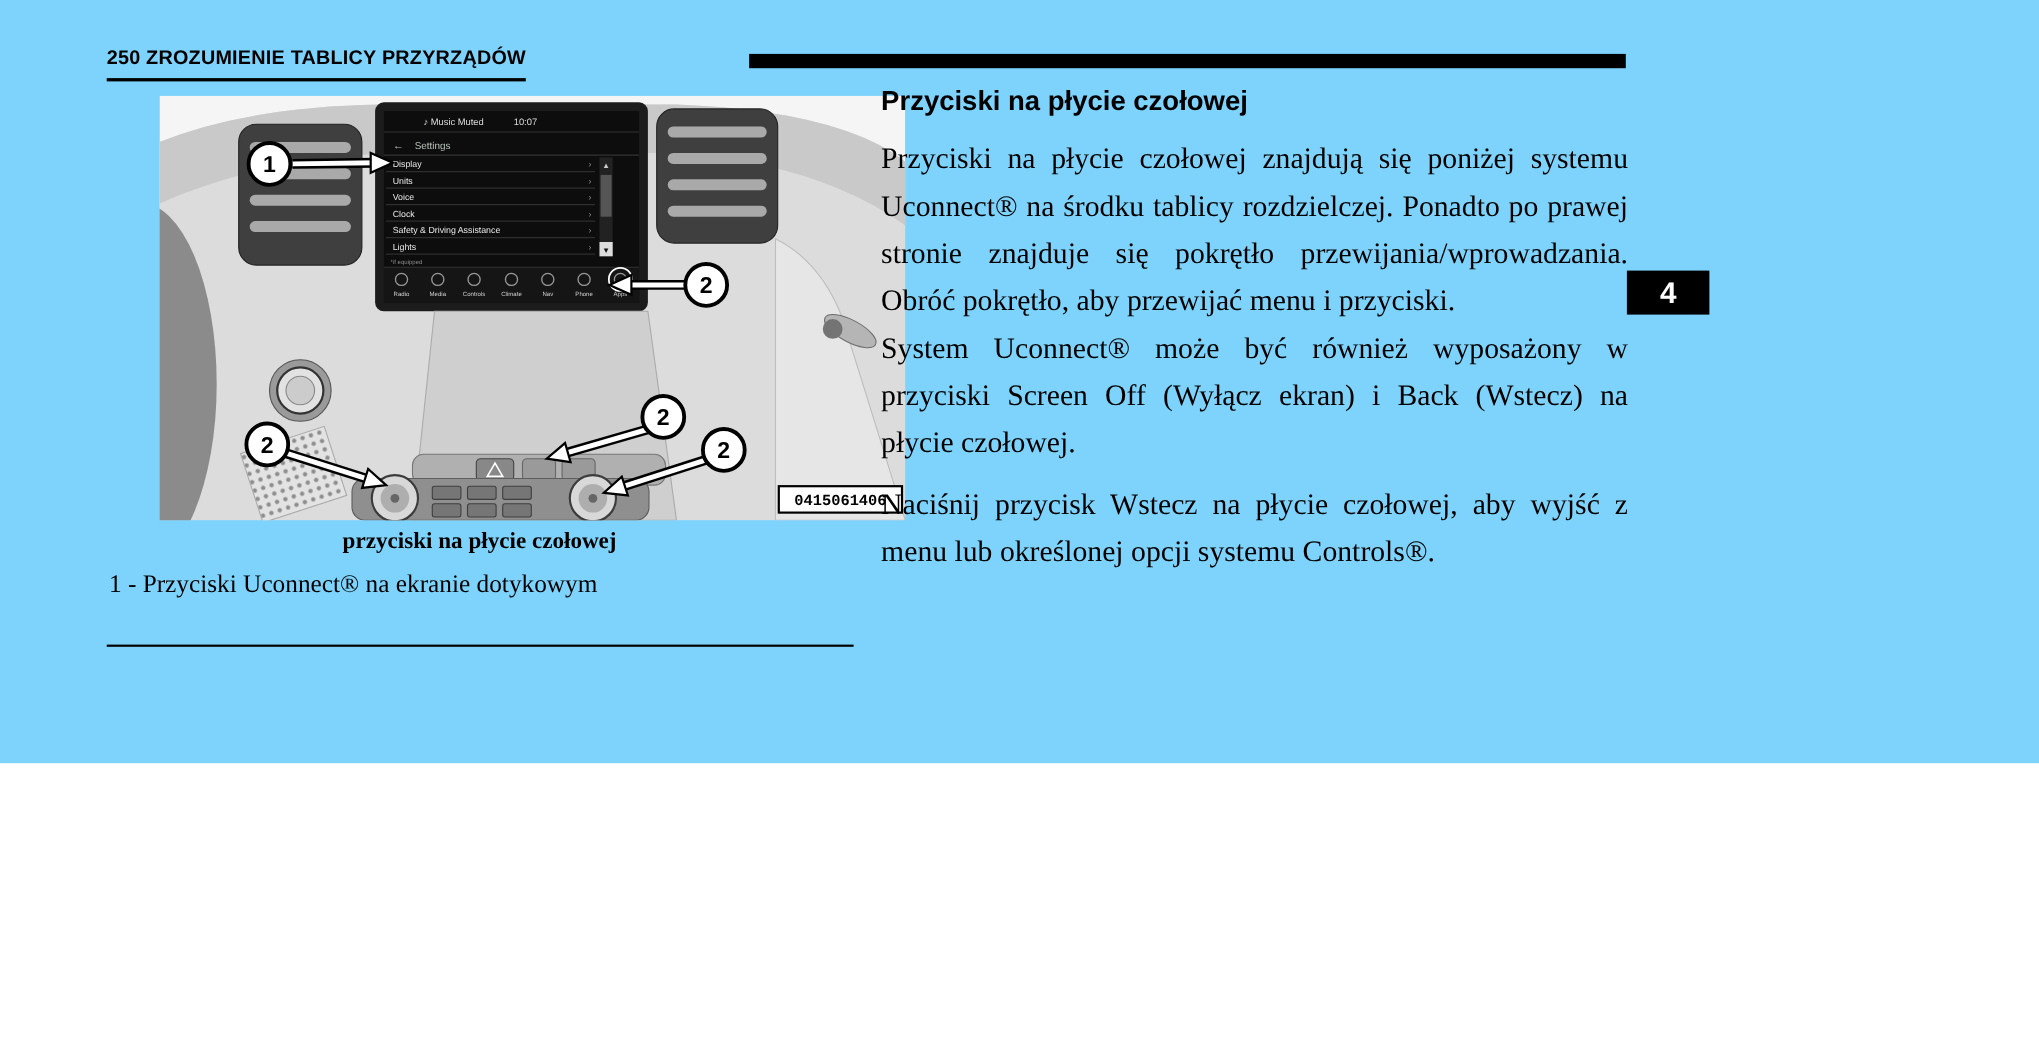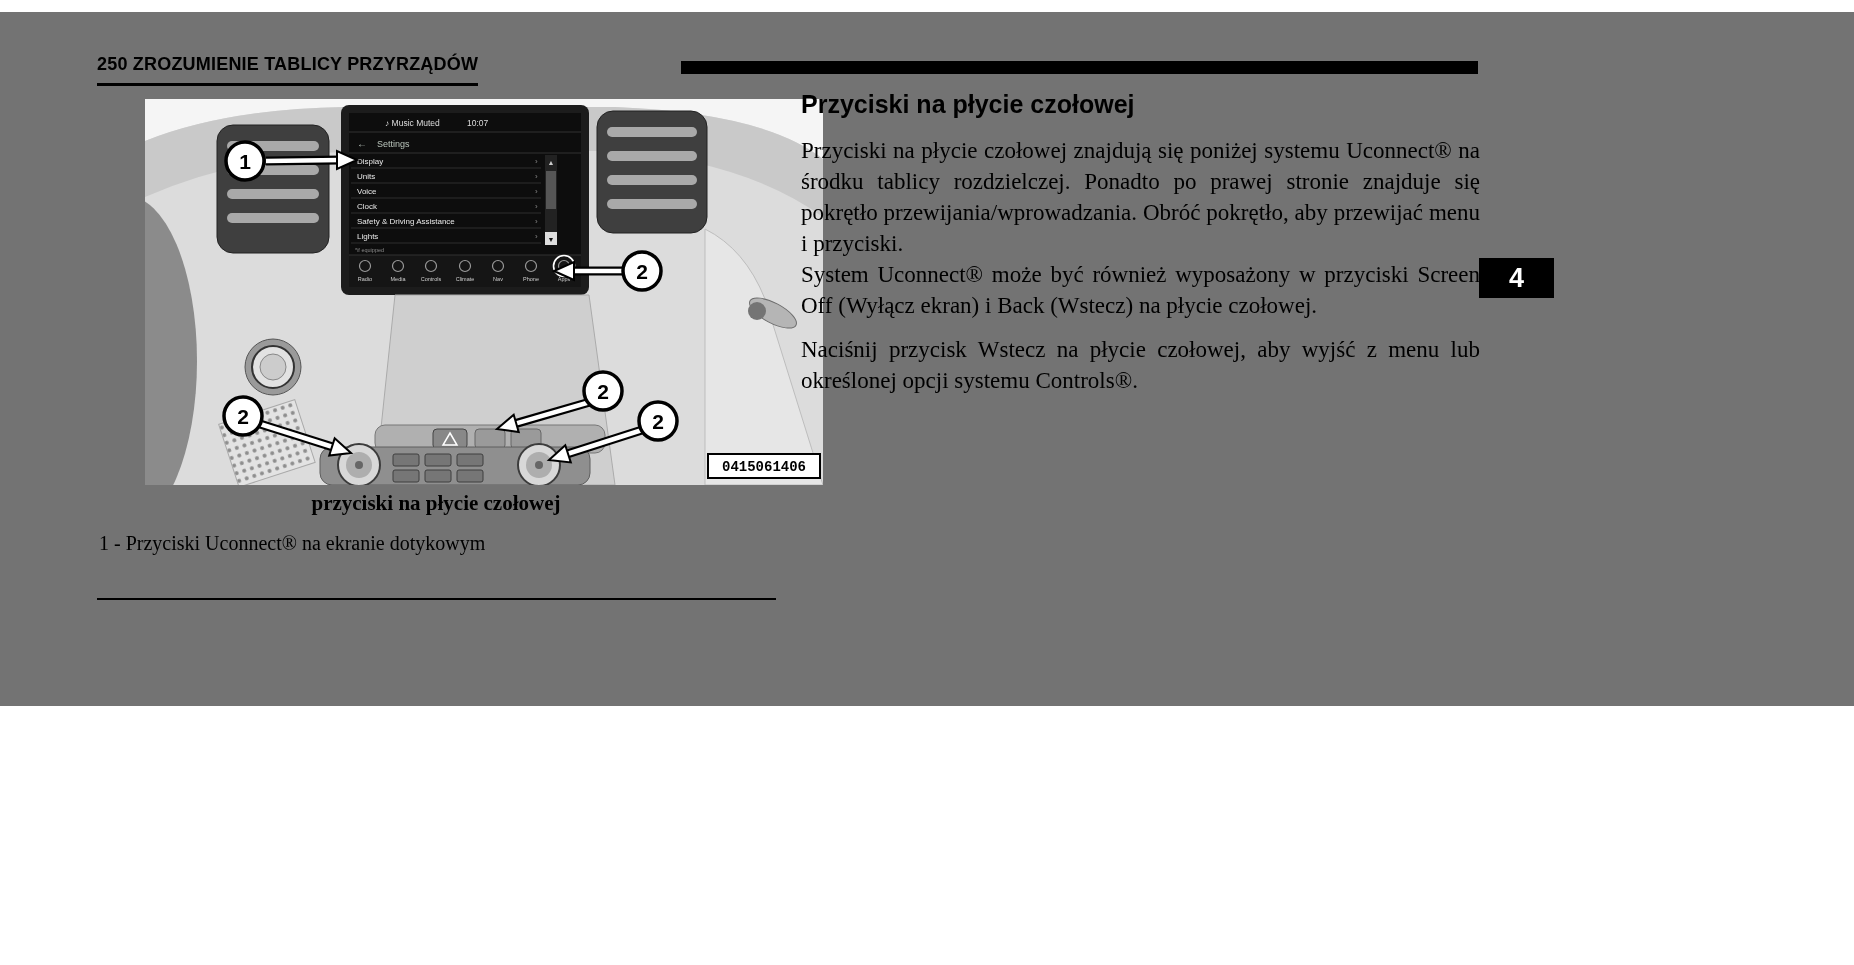--- a/index.html
+++ b/index.html
@@ -1,35 +1,35 @@
 <!DOCTYPE html>
 <html><head>
 <meta charset="utf-8">
 <style>
   html,body{margin:0;padding:0;background:#fff;}
-  .page{position:relative;width:1854px;height:694px;background:#737373;overflow:hidden;
-        font-family:"Liberation Serif",serif;color:#000;margin-top:12px;}
+  .page{position:relative;width:1854px;height:694px;background:#7dd3fc;overflow:hidden;
+        font-family:"Liberation Serif",serif;color:#000;}
 
   
   .runhead{position:absolute;left:97px;top:42px;
            font-family:"Liberation Sans",sans-serif;font-weight:bold;font-size:18px;
            letter-spacing:.2px;border-bottom:3px solid #000;padding-bottom:8px;white-space:nowrap;}
   .topbar{position:absolute;left:681px;top:49px;width:797px;height:13px;background:#000;}
 
   
   .figure{position:absolute;left:97px;top:87px;width:678px;height:386px;padding-left:48px;}
   .fig-caption{position:absolute;left:97px;top:479px;width:678px;text-align:center;
                font-weight:bold;font-size:21px;}
-  .legend{position:absolute;left:99px;top:517px;font-size:20px;line-height:28px;}
+  .legend{position:absolute;left:99px;top:517px;font-size:23px;line-height:28px;}
   .rule{position:absolute;left:97px;top:586px;width:679px;height:2px;background:#000;}
 
   
   .article{position:absolute;left:801px;top:78px;width:679px;}
   .article h1{font-family:"Liberation Sans",sans-serif;font-weight:bold;font-size:25px;margin:0 0 16px;}
-  .article p{font-size:23px;line-height:31px;text-align:justify;margin:0 0 13px;}
+  .article p{font-size:27px;line-height:43px;text-align:justify;margin:0 0 13px;}
   .article p.tight{margin-bottom:0;}
 
   
   .side-tab{position:absolute;left:1479px;top:246px;width:75px;height:40px;background:#000;
             color:#fff;font-family:"Liberation Sans",sans-serif;font-weight:bold;font-size:27px;
             display:flex;align-items:center;justify-content:center;}
 
   svg text{font-family:"Liberation Sans",sans-serif;}
   .mono{font-family:"Liberation Mono",monospace;}
 </style>

